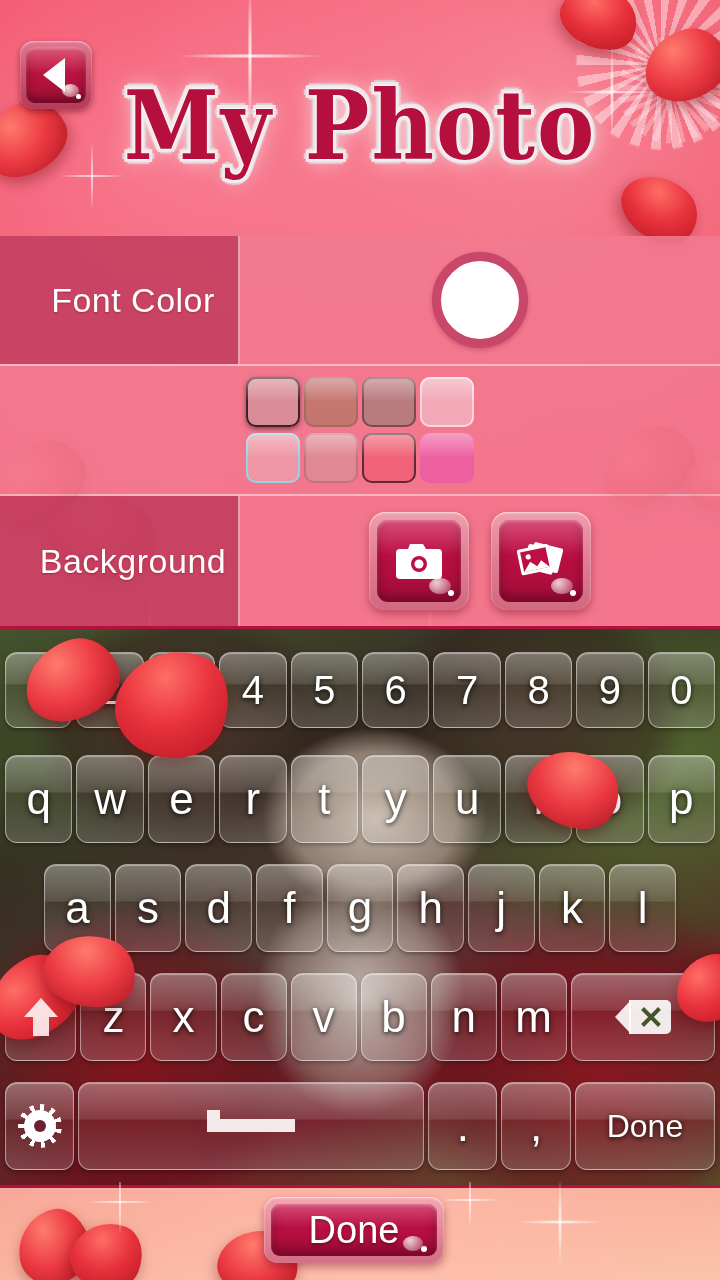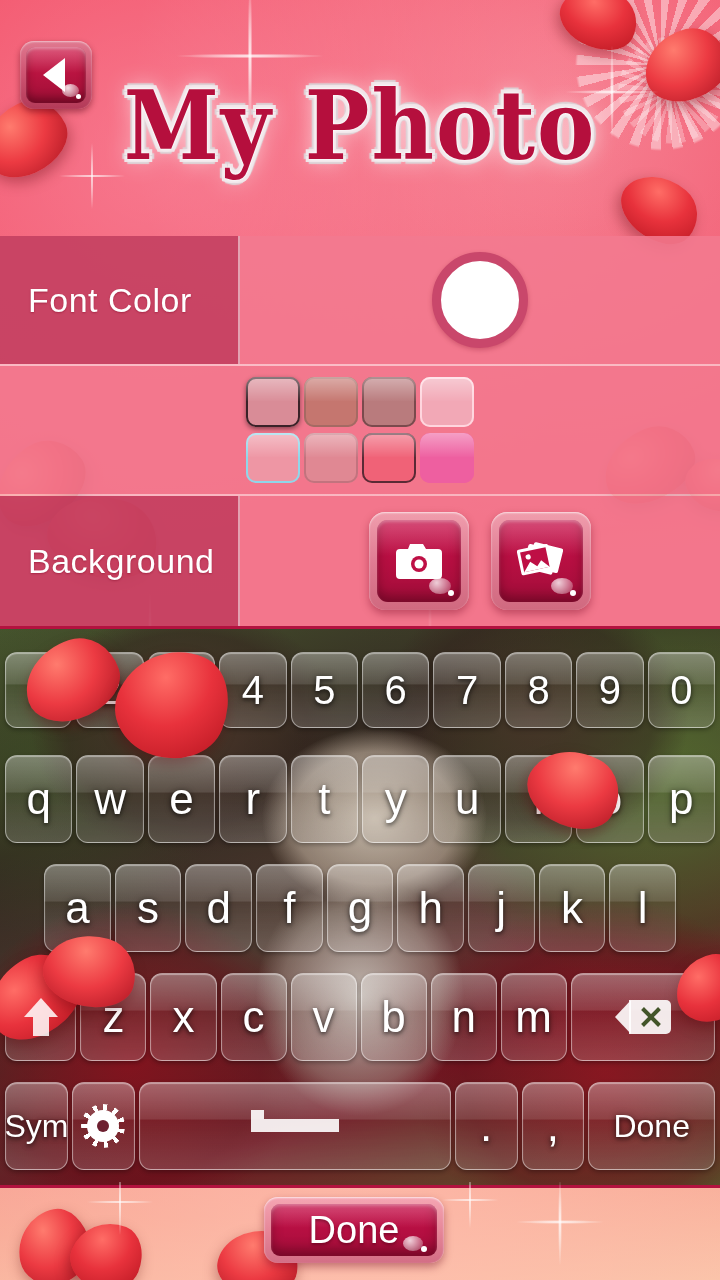--- a/index.html
+++ b/index.html
@@ -64,21 +64,21 @@
   .title-sub{margin-top:18px;font-family:"DejaVu Sans",sans-serif;font-weight:bold;font-size:46px;
     letter-spacing:4px;color:#ffffff;text-shadow:0 0 10px rgba(255,140,160,.95),0 2px 3px rgba(150,0,30,.45);}
 
   
   .panel{position:absolute;left:0;top:236px;width:720px;height:390px;}
   .row{position:relative;display:flex;height:130px;width:100%;
     border-bottom:2px solid rgba(255,255,255,.55);box-sizing:border-box;}
   .row:last-child{border-bottom:none;}
   .row-label{width:240px;flex:0 0 240px;background:rgba(196,65,98,.92);
     display:flex;align-items:center;box-sizing:border-box;padding-left:28px;
-    border-right:2px solid rgba(255,255,255,.5);}
+    border-right:2px solid rgba(255,255,255,.5);justify-content:center;}
   .row-label span{color:#fff;font-size:34px;font-family:"Liberation Sans",sans-serif;
     letter-spacing:.5px;text-shadow:0 1px 2px rgba(120,0,30,.4);white-space:nowrap;}
   .row-ctl{flex:1;position:relative;background:rgba(243,122,143,.88);
     display:flex;align-items:center;justify-content:center;}
 
   
   .color-circle{width:96px;height:96px;border-radius:50%;background:#ffffff;
     border:9px solid #c9476b;box-sizing:border-box;box-shadow:0 2px 5px rgba(120,0,30,.28);}
 
   
@@ -439,23 +439,20 @@
             <div class="body"></div>
               <div class="arrow"></div>
               <div class="x1"></div>
               <div class="x2"></div>
           </div>
         </div>
       </div>
 
       <div class="krow">
         <div class="key">
-          <span class="cap small">Sym</span>
-        </div>
-        <div class="key">
           <div class="gear-ic glyph">
             <div class="ring"></div>
               <div class="disc"></div>
               <div class="hole"></div>
           </div>
         </div>
         <div class="key space">
           <div class="space-bar glyph"></div>
         </div>
         <div class="key">

